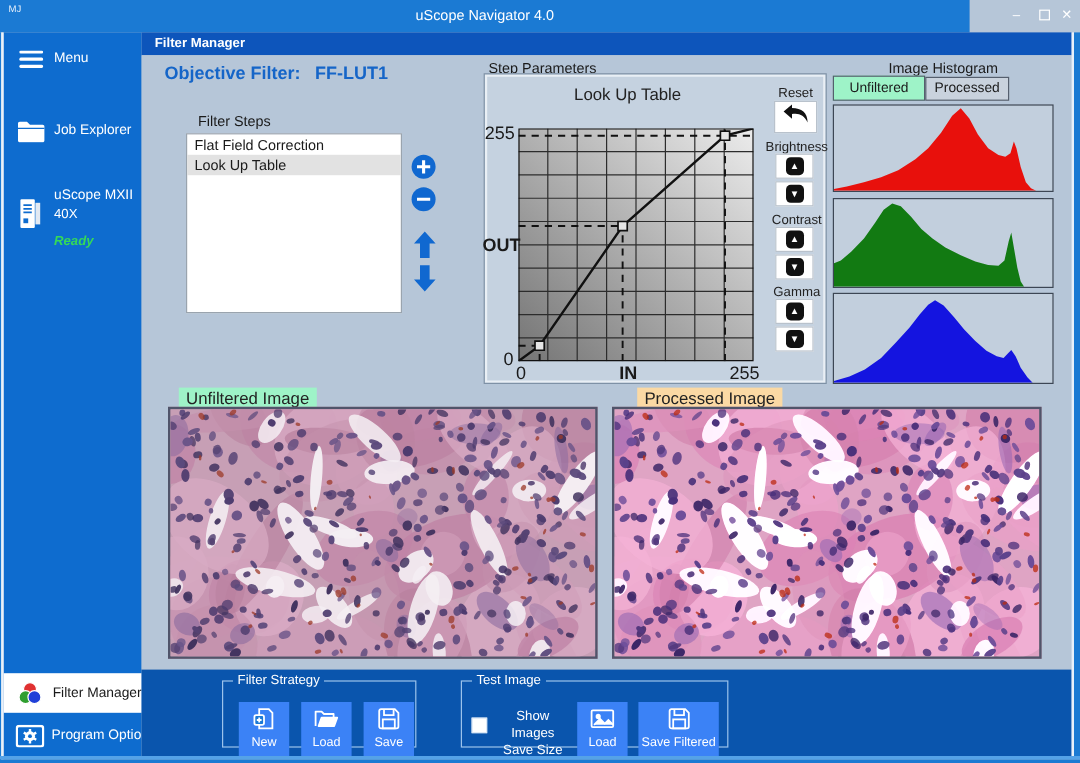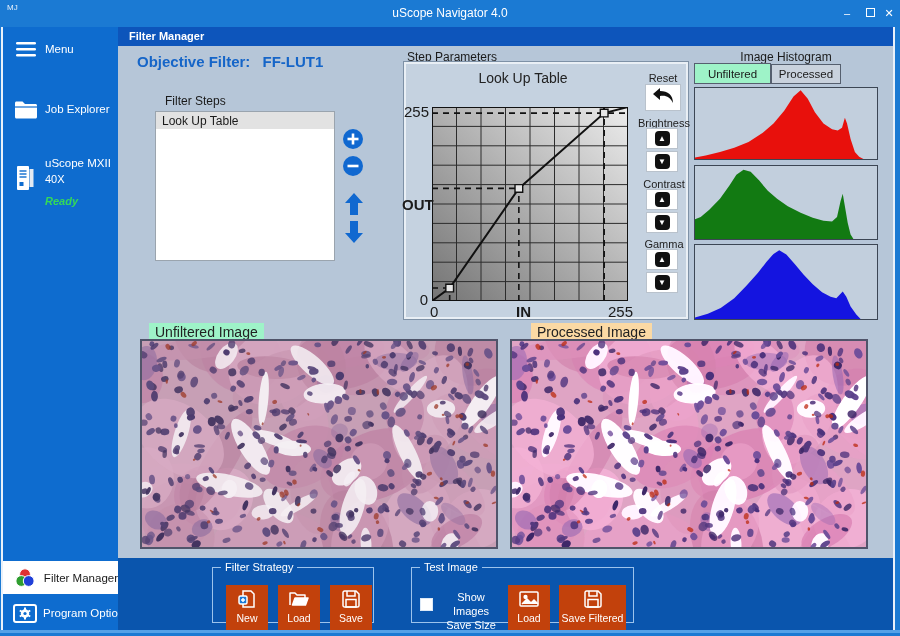--- a/index.html
+++ b/index.html
@@ -1,21 +1,21 @@
 <!DOCTYPE html>
 <html><head>
 <meta charset="utf-8">
 <style>
   * { margin:0; padding:0; box-sizing:border-box; }
   html,body { width:900px; height:636px; overflow:hidden; }
   body { font-family:"Liberation Sans", sans-serif; background:#1b7ad3; }
   #window { position:relative; width:900px; height:636px; background:#b6c6d8; overflow:hidden; }
 
   
-  #titlebar { position:absolute; left:0; top:0; width:900px; height:27px; background:#1b7ad3; color:#fff; }
+  #titlebar { position:absolute; left:0; top:0; width:808px; height:27px; background:#1b7ad3; color:#fff; }
   #app-icon-text { position:absolute; left:7px; top:3px; font-size:8px; color:#e8f1fb; }
   #title-text { position:absolute; left:0; top:6px; width:100%; text-align:center; font-size:12px; }
   .winbtn { position:absolute; top:5px; width:18px; height:16px; color:#fff; font-size:11px; text-align:center; line-height:16px; cursor:default; }
   #btn-max .maxbox { display:inline-block; width:9px; height:9px; border:1.5px solid #fff; margin-top:3px; }
 
   
   #border-left-outer { position:absolute; left:0; top:27px; width:1px; height:609px; background:#1b7ad3; }
   #border-left-inner { position:absolute; left:1px; top:27px; width:2px; height:609px; background:#e9f1fa; }
   #border-right-inner { position:absolute; left:893px; top:27px; width:2px; height:603px; background:#e9f1fa; }
   #border-right-outer { position:absolute; left:895px; top:27px; width:5px; height:603px; background:#1b7ad3; }
@@ -89,25 +89,25 @@
   #unfiltered-label { left:31px; background:#9ef3c8; }
   #processed-label { left:413px; background:#fbd9a4; }
   .micro-img { position:absolute; top:293px; width:358px; height:210px; border:2px solid #50546a; overflow:hidden; background:#c9a0b6; }
   #unfiltered-img { left:22px; }
   #processed-img { left:392px; }
   .micro-img svg { display:block; width:100%; height:100%; }
   #processed-img .fx { width:100%; height:100%; filter:saturate(1.25) contrast(1.15) brightness(1.02); }
 
   
   #footer { position:absolute; left:118px; top:558px; width:775px; height:72px; background:#0a55ad; }
-  fieldset.grp { position:absolute; border:1px solid #9cc3ec; color:#fff;margin-left:27px; }
+  fieldset.grp { position:absolute; border:1px solid #9cc3ec; color:#fff; }
   fieldset.grp legend { font-size:11px; margin-left:8px; padding:0 4px; }
   #grp-strategy { left:67px; top:3px; width:162px; height:62px; }
   #grp-test { left:266px; top:3px; width:223px; height:62px; }
-  .foot-btn { position:absolute; top:12px; width:42px; height:45px; background:#c2410c; color:#fff; font-size:10.5px; text-align:center; cursor:default; }
+  .foot-btn { position:absolute; top:12px; width:42px; height:45px; background:#3b82f6; color:#fff; font-size:10.5px; text-align:center; cursor:default; }
   .foot-btn .fi { display:block; margin:4px auto 1px; }
   #btn-new { left:13px; } #btn-load { left:65px; } #btn-save { left:117px; }
   #btn-load2 { left:96px; } #btn-savef { left:147px; width:67px; }
   #checkbox { position:absolute; left:8px; top:25px; width:13px; height:13px; background:#fff; border:1px solid #dce9f7; cursor:default; }
   #cb-label { position:absolute; left:26px; top:17px; width:66px; text-align:center; font-size:11px; color:#fff; line-height:14px; }
 </style>
 </head>
 <body>
 
 <div id="window">
@@ -195,20 +195,21 @@
   </div>
 
   <div id="content">
     <div id="objective">
       <span>Objective Filter:</span>
       <span class="val">FF-LUT1</span>
     </div>
 
     <div id="filter-steps-label">Filter Steps</div>
     <div id="filter-steps-list">
+      <div class="fs-item">Flat Field Correction</div>
       <div class="fs-item sel">Look Up Table</div>
     </div>
 
     <div class="round-btn" style="top:82px;">
       <svg width="22" height="22" viewBox="0 0 22 22">
           <circle cx="11" cy="11" r="10" fill="#1068d0"></circle>
           <g stroke="#fff" stroke-width="2.6">
             <line x1="5.5" y1="11" x2="16.5" y2="11"></line>
             <line x1="11" y1="5.5" x2="11" y2="16.5"></line>
           </g>

